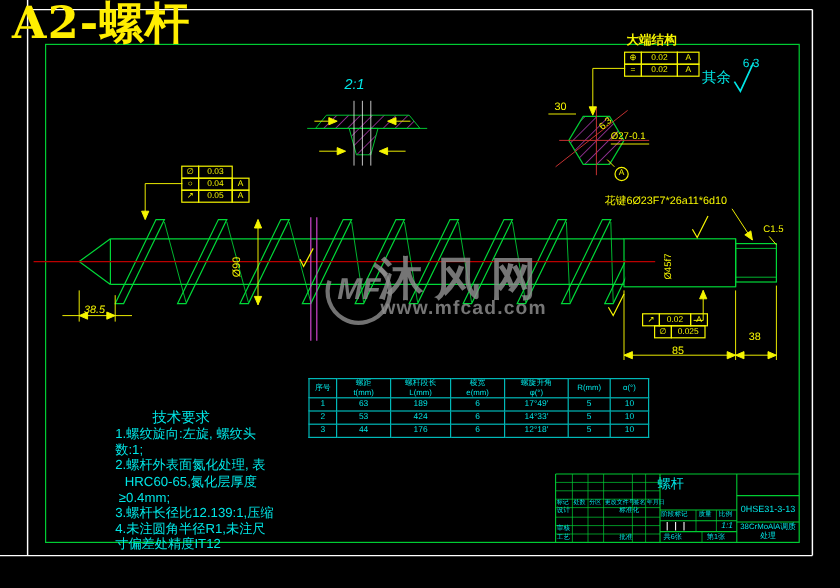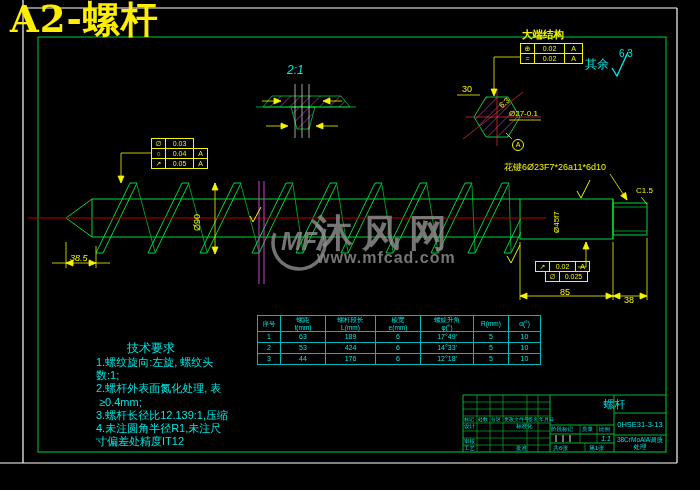--- a/index.html
+++ b/index.html
@@ -255,21 +255,21 @@
       <span style="width:27px;">0.025</span>
     </div>
   </div>
 
   <div class="t" style="left:70px;top:254px;font-style:italic;">38.5</div>
   <div class="t rot" style="left:193px;top:231px;">Ø90</div>
   <div class="t" style="left:504px;top:163px;">花键6Ø23F7*26a11*6d10</div>
   <div class="t rot" style="left:553px;top:233px;font-size:8px;">Ø45f7</div>
   <div class="t" style="left:636px;top:187px;font-size:8px;">C1.5</div>
   <div class="t" style="left:560px;top:288px;">85</div>
-  <div class="t" style="left:624px;top:296px;">38</div>
+  <div class="t" style="left:624px;top:276px;">38</div>
   <div class="t" style="left:462px;top:85px;">30</div>
   <div class="t" style="left:509px;top:110px;font-size:8px;">Ø27-0.1</div>
   <div class="t" style="left:498px;top:104px;font-size:8px;transform:rotate(-42deg);transform-origin:0 0;">6.3</div>
   <div class="datum-circle" style="left:512px;top:139px;">A</div>
 
   <table class="spec-table">
     <colgroup>
       <col style="width:23px;">
         <col style="width:45px;">
         <col style="width:50px;">
@@ -335,27 +335,28 @@
       <td>10</td>
     </tr>
   </tbody>
     </table>
 
   <div class="t cy" style="left:127px;top:342px;font-size:12px;">技术要求</div>
   <div class="tech">
     <div>1.螺纹旋向:左旋, 螺纹头</div>
     <div>数:1;</div>
     <div>2.螺杆外表面氮化处理, 表</div>
+    <div style="padding-left:8px;">HRC60-65,氮化层厚度</div>
     <div style="padding-left:3px;">≥0.4mm;</div>
     <div>3.螺杆长径比12.139:1,压缩</div>
     <div>4.未注圆角半径R1,未注尺</div>
     <div>寸偏差处精度IT12</div>
   </div>
 
-  <div class="tb" style="left:571px;top:399px;width:87px;text-align:center;font-size:11px;">螺杆</div>
+  <div class="tb" style="left:548px;top:399px;width:87px;text-align:left;font-size:11px;">螺杆</div>
   <div class="tb gr" style="left:614px;top:421px;width:52px;text-align:center;font-size:7.5px;">0HSE31-3-13</div>
   <div class="tb" style="left:614px;top:437px;width:52px;text-align:center;font-size:6.5px;">38CrMoAlA调质</div>
   <div class="tb" style="left:614px;top:444px;width:52px;text-align:center;font-size:6.5px;">处理</div>
   <div class="tb" style="left:464px;top:417px;width:13px;font-size:5px;">标记</div>
   <div class="tb" style="left:478px;top:417px;width:12px;font-size:5px;">处数</div>
   <div class="tb" style="left:491px;top:417px;width:12px;font-size:5px;">分区</div>
   <div class="tb" style="left:504px;top:417px;width:23px;font-size:5px;">更改文件号</div>
   <div class="tb" style="left:528px;top:417px;width:10px;font-size:5px;">签名</div>
   <div class="tb" style="left:539px;top:417px;width:11px;font-size:5px;">年月日</div>
   <div class="tb" style="left:464px;top:424px;font-size:5.5px;">设计</div>

